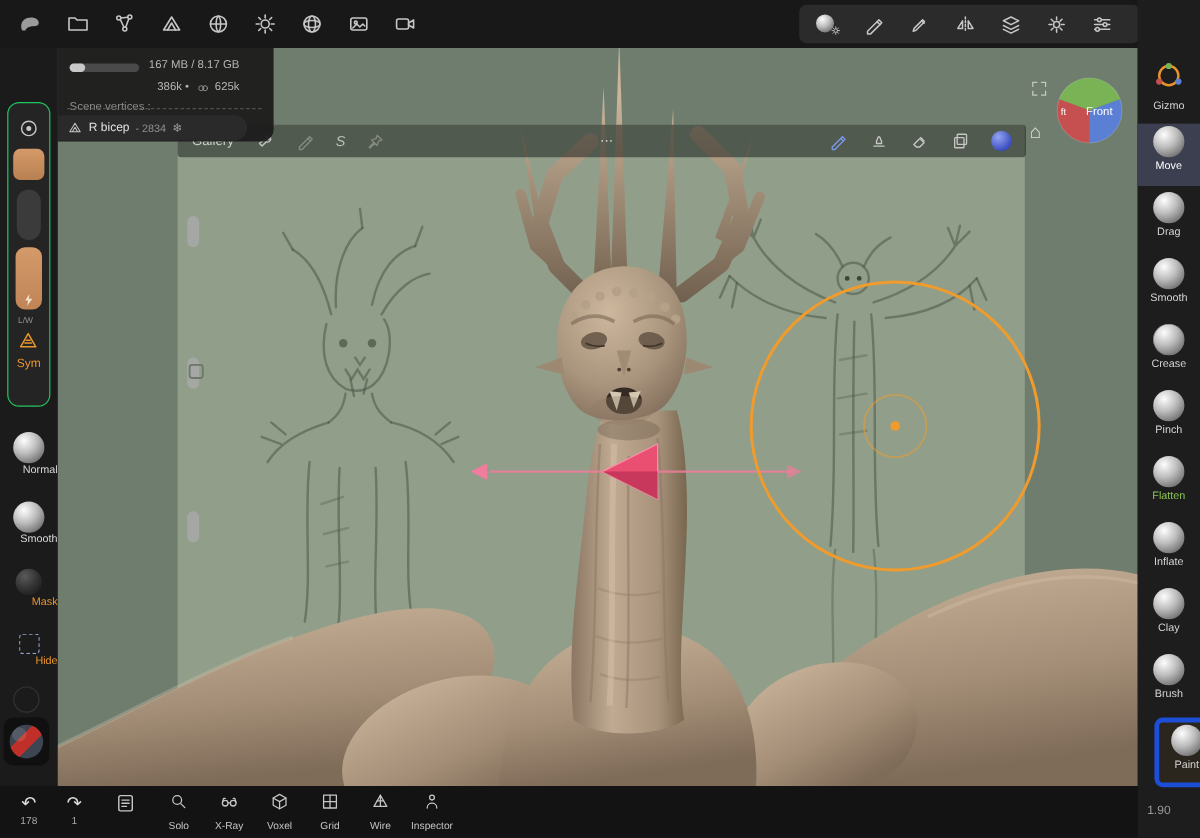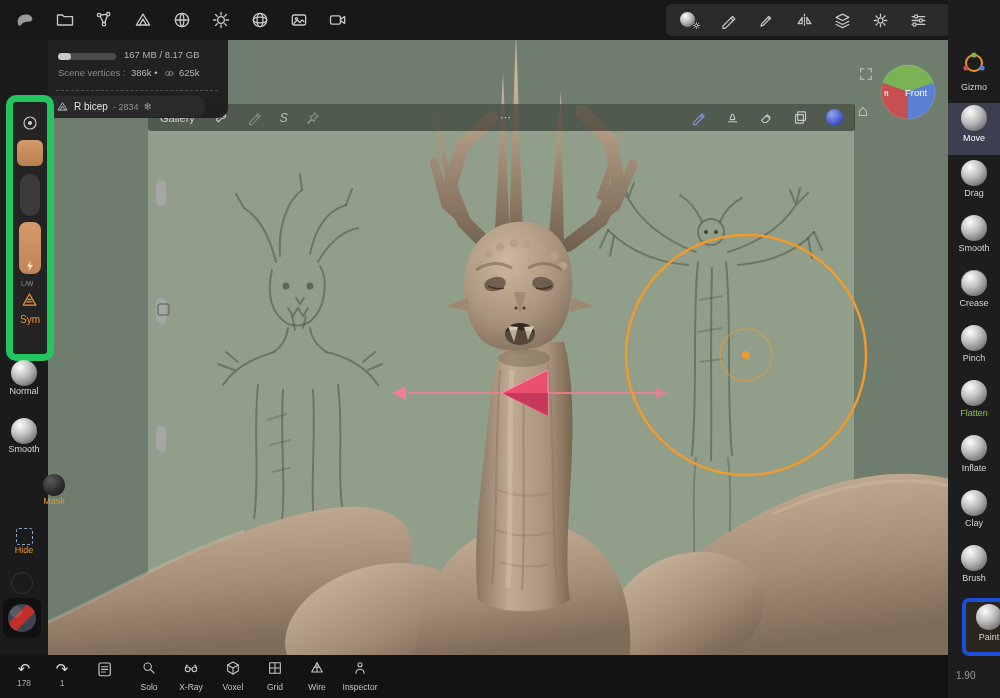--- a/index.html
+++ b/index.html
@@ -21,33 +21,33 @@
             display:flex;align-items:center;gap:17px;padding:0 12px;box-sizing:border-box;}
   .vt-text{font-size:11px;color:#cfd2cd;}
   .spacer{flex:1;}
   .matcap{width:17px;height:17px;border-radius:50%;
           background:radial-gradient(circle at 35% 30%, #93a4f2, #3a4cc0 72%, #242f7e 100%);}
   
   #status{left:48px;top:40px;width:180px;height:78px;background:rgba(28,28,28,.95);border-radius:0 0 10px 0;}
   .membar{left:10px;top:13px;width:58px;height:7px;border-radius:4px;background:#4a4a4a;}
   .memfill{left:0;top:0;width:13px;height:7px;border-radius:4px;background:#c9c9c9;}
   .st-txt{font-size:9.5px;color:#b5b5b5;white-space:nowrap;}
-  .st-lbl{color:#8d8d8d;}
+  .st-lbl{color:#8d8d8d;margin-top:17px;}
   .dash{left:8px;top:50px;width:162px;border-top:1px dashed #4f4f4f;}
   #objchip{left:48px;top:96px;width:158px;height:21px;background:#2a2a2a;border-radius:0 11px 11px 0;
            display:flex;align-items:center;gap:5px;padding:0 8px 0 8px;box-sizing:border-box;text-align:right;}
   
   
   #lstrip{left:0;top:40px;width:48px;height:615px;background:#1b1b1b;}
-  #lpanel{left:6px;top:95px;width:34px;height:252px;background:#242424;border:7px solid #22c55e;border-radius:10px;}
+  #lpanel{left:6px;top:85px;width:34px;height:252px;background:#242424;border:1px solid #22c55e;border-radius:10px;}
   .swatch-tan{background:linear-gradient(180deg,#d49a69,#b87f50);border-radius:6px;}
   .slider-dark{background:#3b3b3b;border-radius:10px;}
   .slider-tan{background:linear-gradient(180deg,#d49a69,#c08457);border-radius:8px;}
   .ltool{width:48px;text-align:center;}
-  .ltool-label{font-size:9px;color:#d8d8d8;}
+  .ltool-label{font-size:9px;color:#d8d8d8;text-align:right;}
   .lab-orange{color:#e8952e;}
   .sphere{border-radius:50%;background:radial-gradient(circle at 35% 28%, #fdfdfd, #bdbdbd 42%, #5a5a5a 92%);}
   .sphere-dark{border-radius:50%;background:radial-gradient(circle at 35% 28%, #5a5a5a, #323232 50%, #161616 95%);}
   
   #rside{left:948px;top:0;width:52px;height:698px;background:#1d1d1d;}
   .rtool{position:absolute;left:0;width:52px;height:52px;text-align:center;}
   .rtool .sphere{width:26px;height:26px;margin:2px auto 0;}
   .rtool-label{font-size:9px;color:#d4d4d4;margin-top:2px;}
   .rtool.selected{background:#3c3f4f;}
   .rtool.paintbox{border:4px solid #1d4ed8;border-radius:7px;left:14px;width:46px;background:rgba(232,149,46,.07);}
@@ -383,21 +383,21 @@
   </div>
 
   <div class="abs ltool" style="top:360px;">
     <div class="sphere" style="width:26px;height:26px;margin:0 auto;"></div>
     <div class="ltool-label">Normal</div>
   </div>
   <div class="abs ltool" style="top:418px;">
     <div class="sphere" style="width:26px;height:26px;margin:0 auto;filter:blur(0.4px);"></div>
     <div class="ltool-label">Smooth</div>
   </div>
-  <div class="abs ltool" style="top:474px;padding-left:30px;">
+  <div class="abs ltool" style="top:474px;">
     <div class="sphere-dark" style="width:22px;height:22px;margin:0 auto;"></div>
     <div class="ltool-label lab-orange">Mask</div>
   </div>
   <div class="abs ltool" style="top:528px;">
     <div style="width:15px;height:15px;margin:0 auto;border:1.4px dashed #8fa3cf;border-radius:3px;"></div>
     <div class="ltool-label lab-orange">Hide</div>
   </div>
   <div class="abs" style="left:11px;top:572px;width:20px;height:20px;border-radius:50%;border:1.5px solid #333;"></div>
   <div class="abs" style="left:3px;top:598px;width:38px;height:40px;background:#101010;border-radius:8px;">
     <svg width="38" height="40" viewBox="0 0 38 40">

